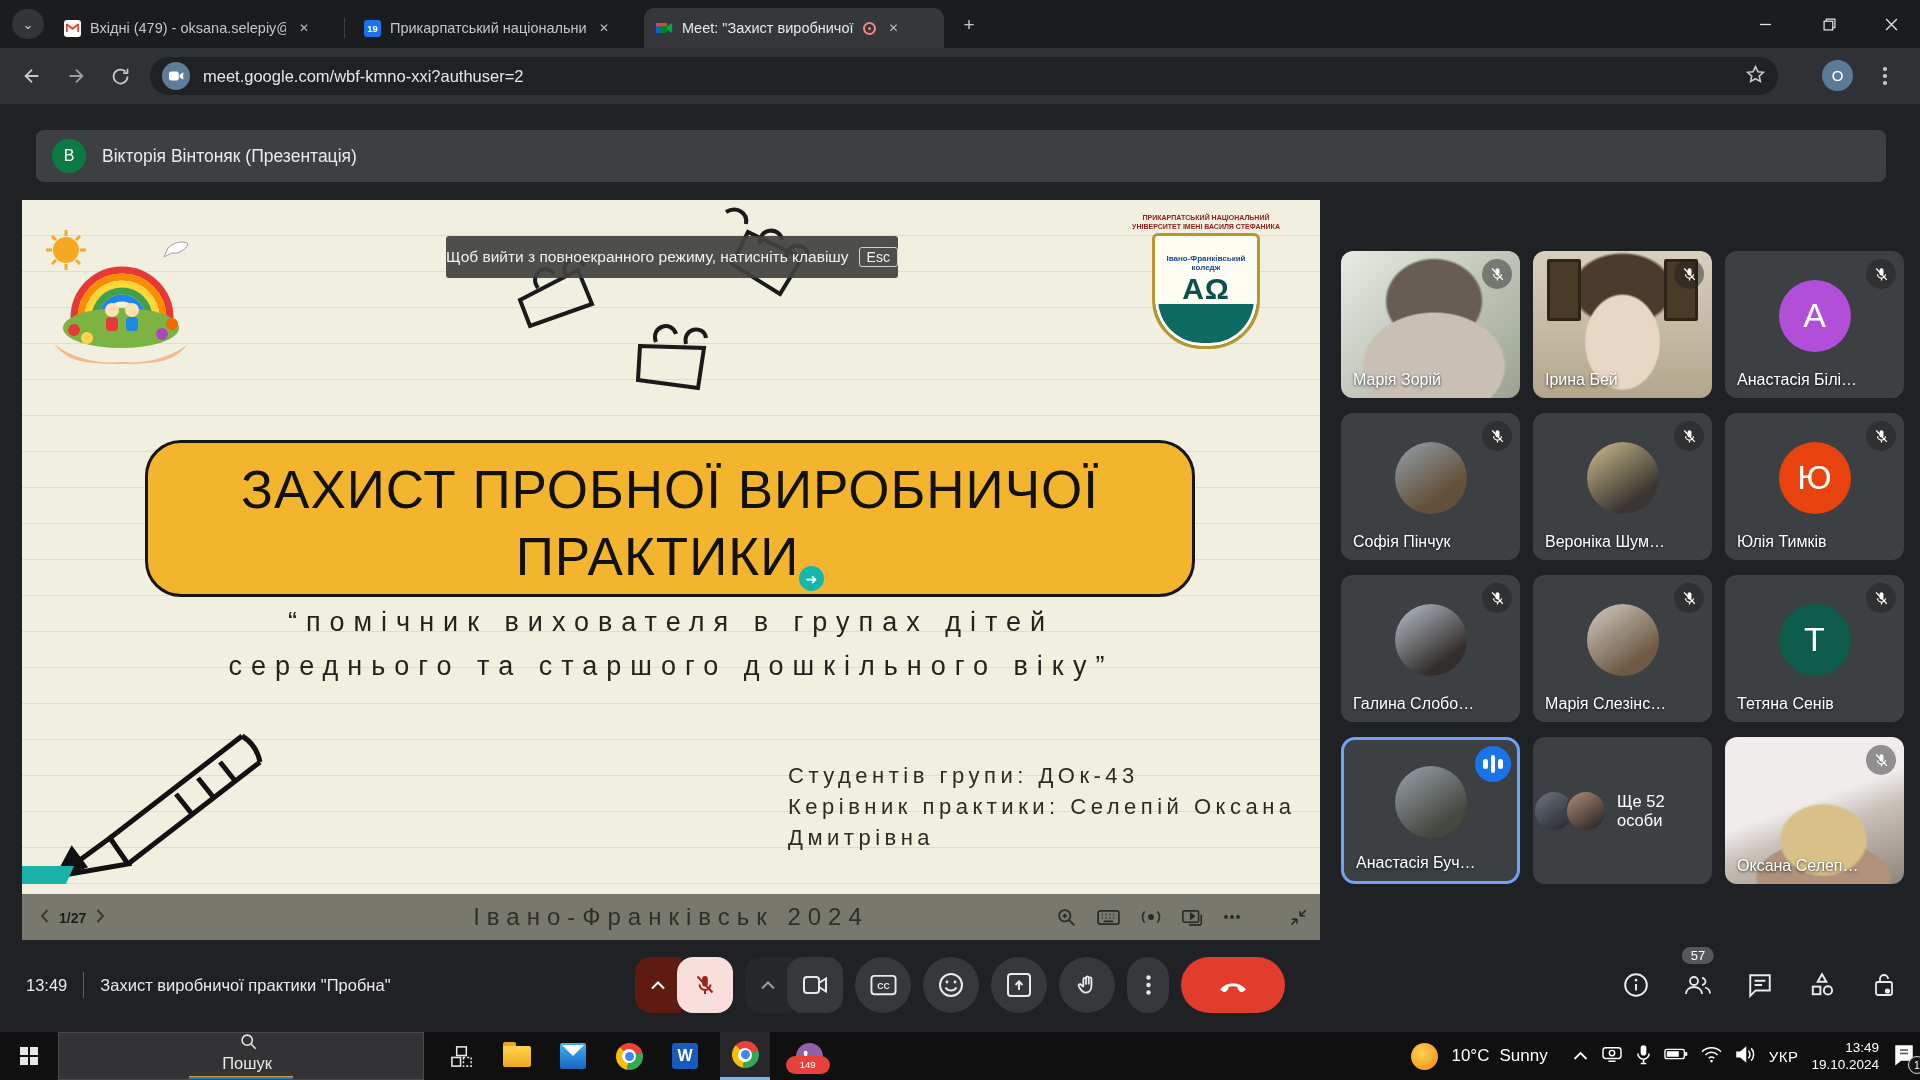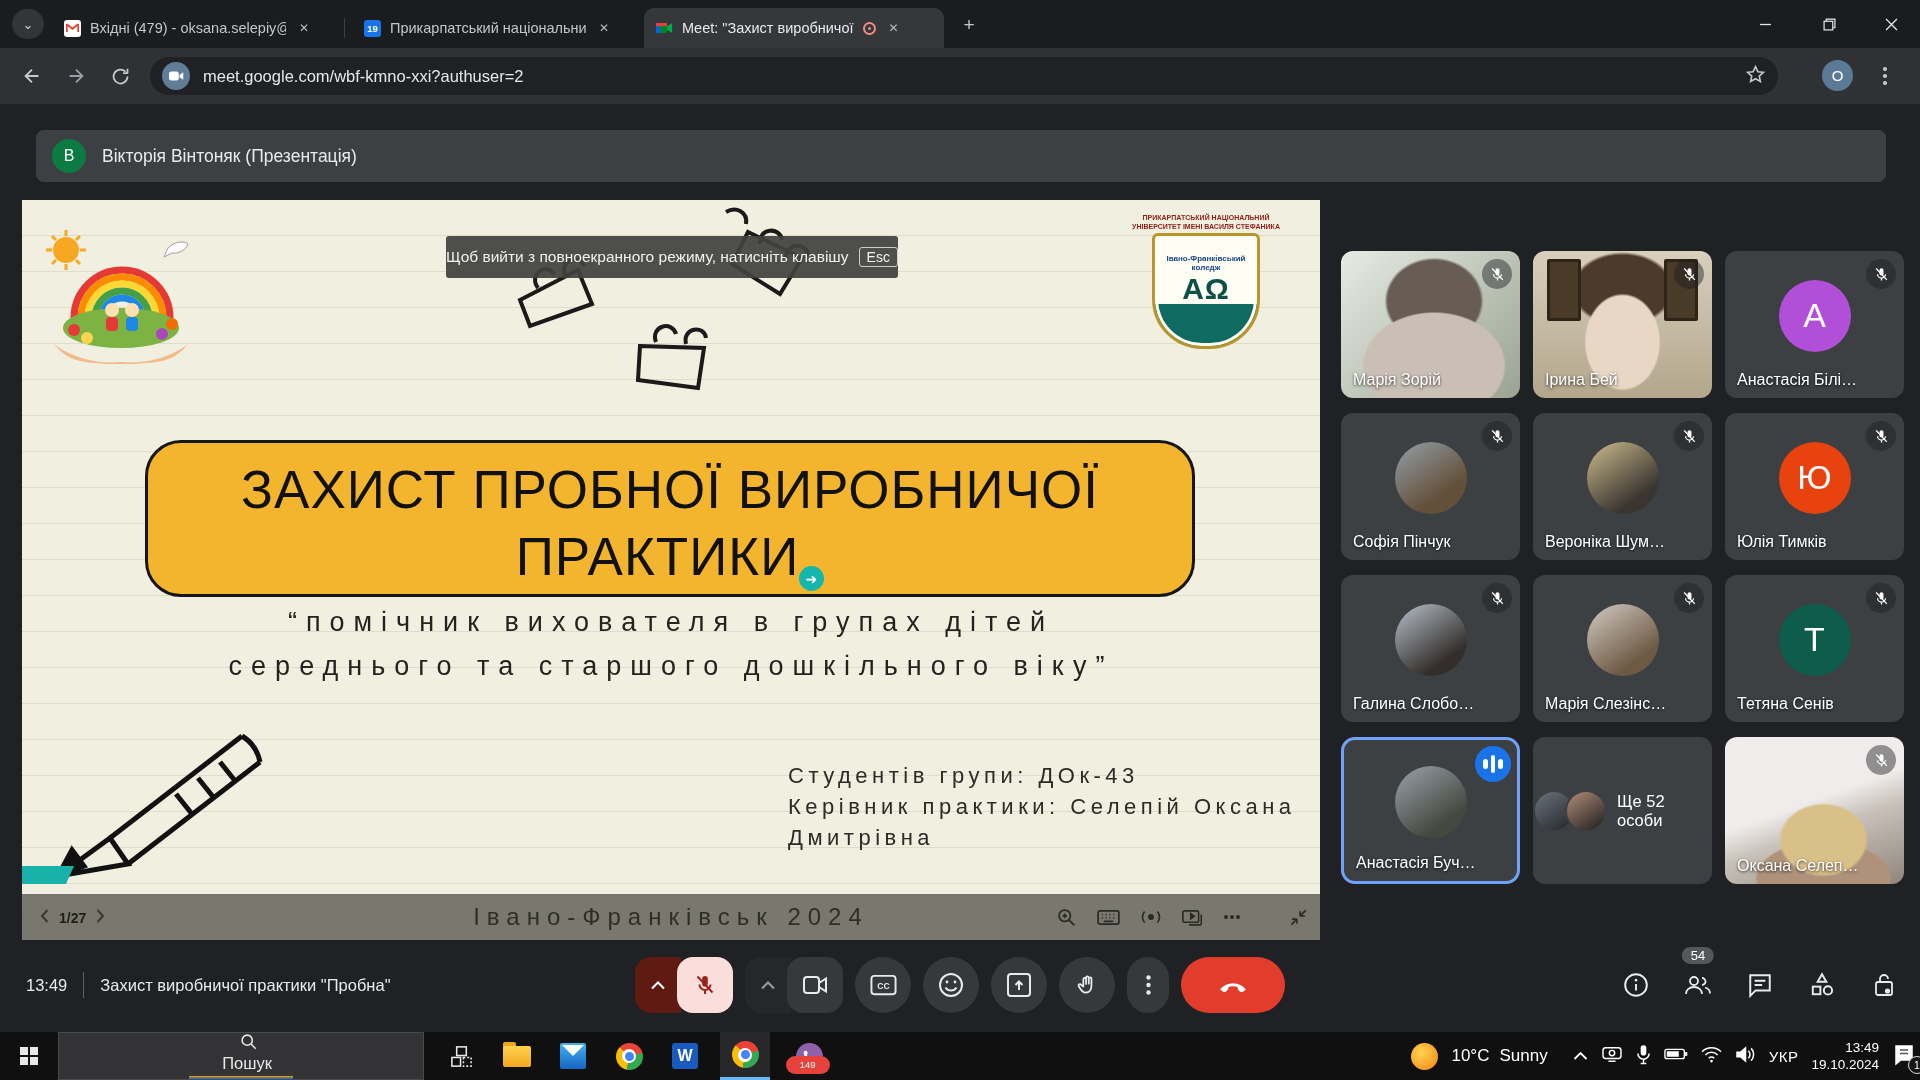--- a/index.html
+++ b/index.html
@@ -610,21 +610,21 @@
 
       <div class="mright">
         <div class="mr-item">
           <svg width="26" height="26" viewBox="0 0 24 24" fill="none" stroke="#e8eaed" stroke-width="1.8">
               <circle cx="12" cy="12" r="10"></circle>
               <path d="M12 11v6"></path>
               <circle cx="12" cy="7.5" r="1.2" fill="#e8eaed" stroke="none"></circle>
             </svg>
         </div>
         <div class="mr-item">
-          <span class="count-badge">54</span>
+          <span class="count-badge">57</span>
           <svg width="28" height="24" viewBox="0 0 28 24" fill="none" stroke="#e8eaed" stroke-width="1.8">
               <circle cx="10" cy="8" r="4"></circle>
               <path d="M2 21c0-4.4 3.6-7 8-7s8 2.6 8 7"></path>
               <path d="M18 5a3.5 3.5 0 0 1 0 7M21 14.5c3 .8 5 2.8 5 6"></path>
             </svg>
         </div>
         <div class="mr-item">
           <svg width="26" height="26" viewBox="0 0 24 24" fill="none" stroke="#e8eaed" stroke-width="1.8">
               <path d="M3 3h18v14H8l-5 5z"></path>
               <path d="M7 8h10M7 12h7"></path>

